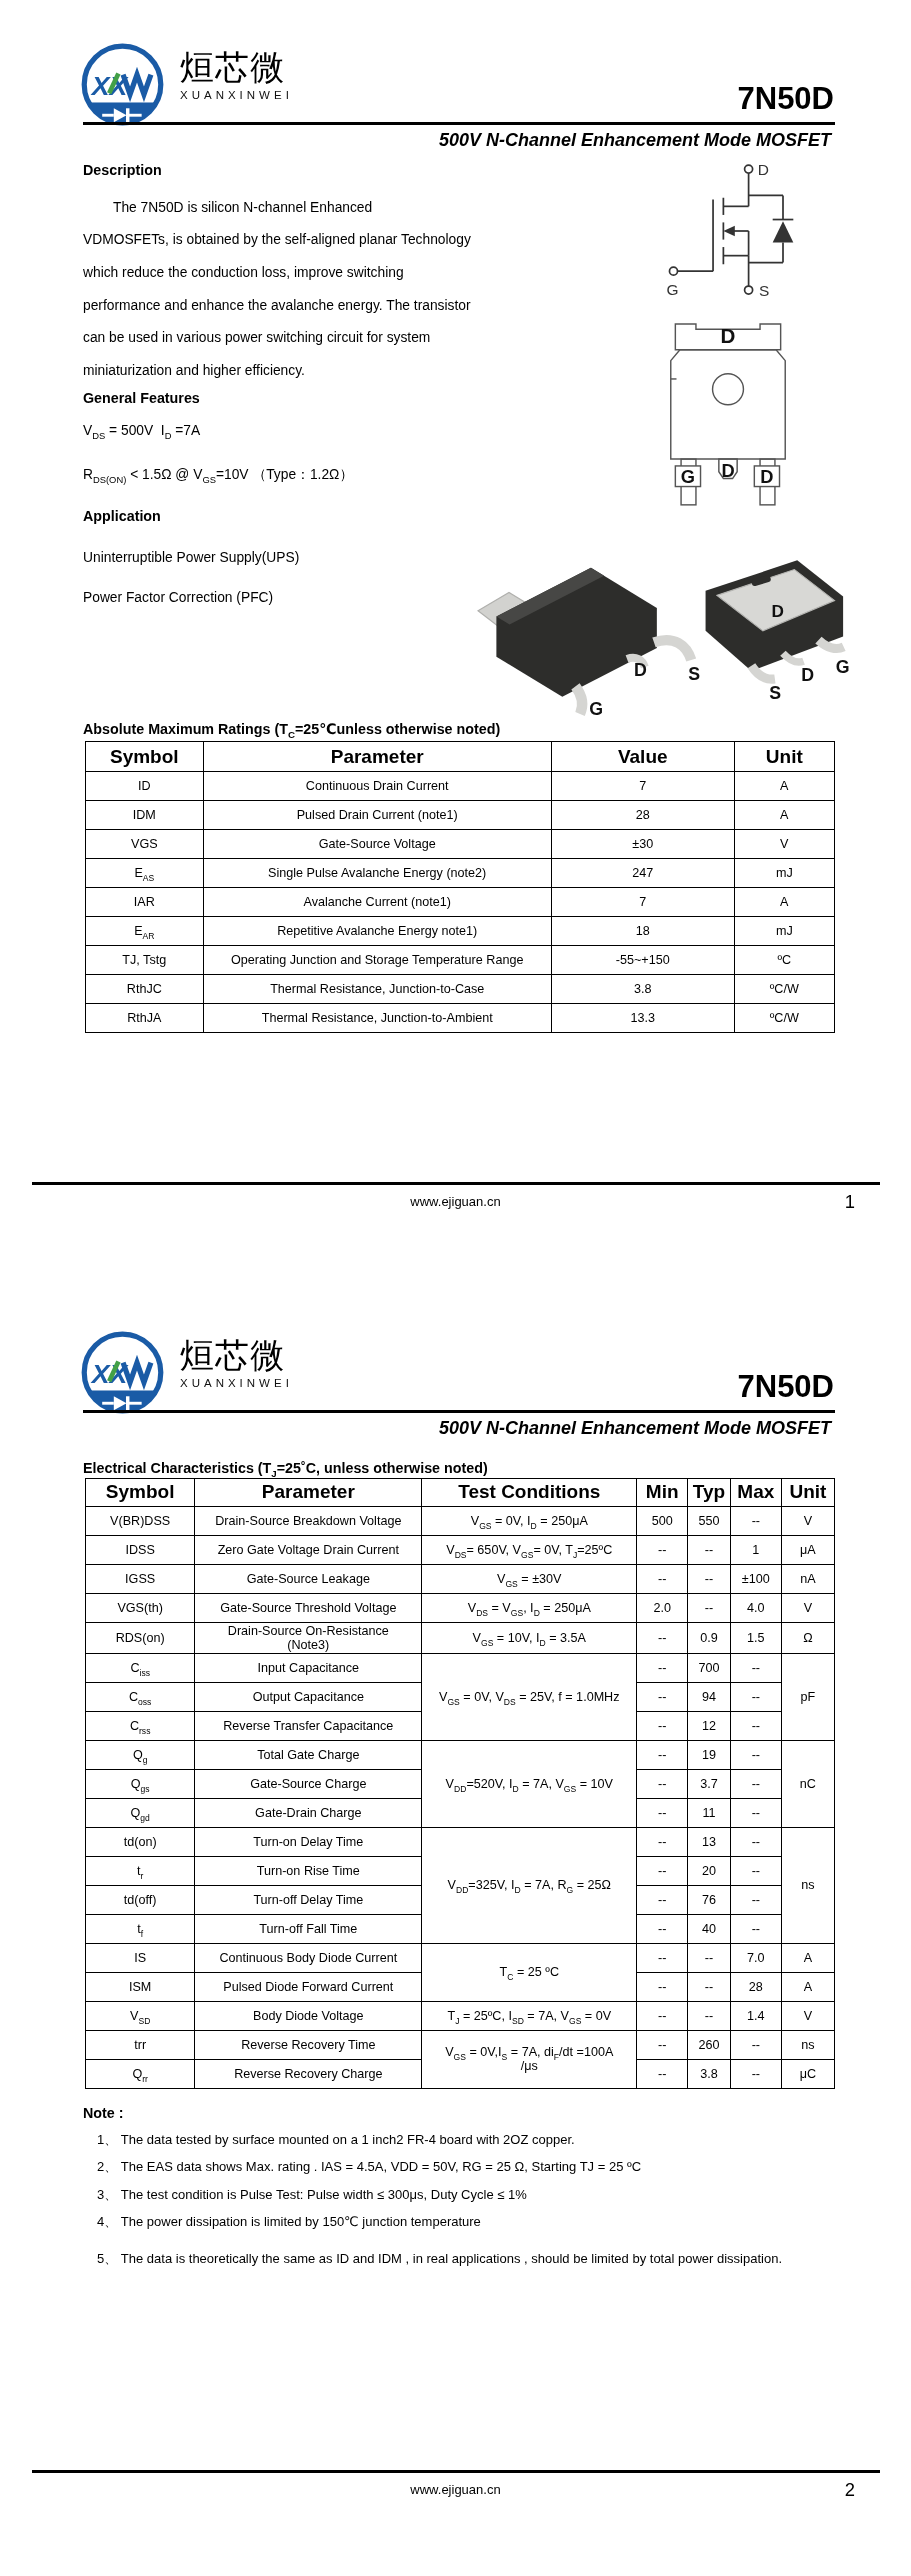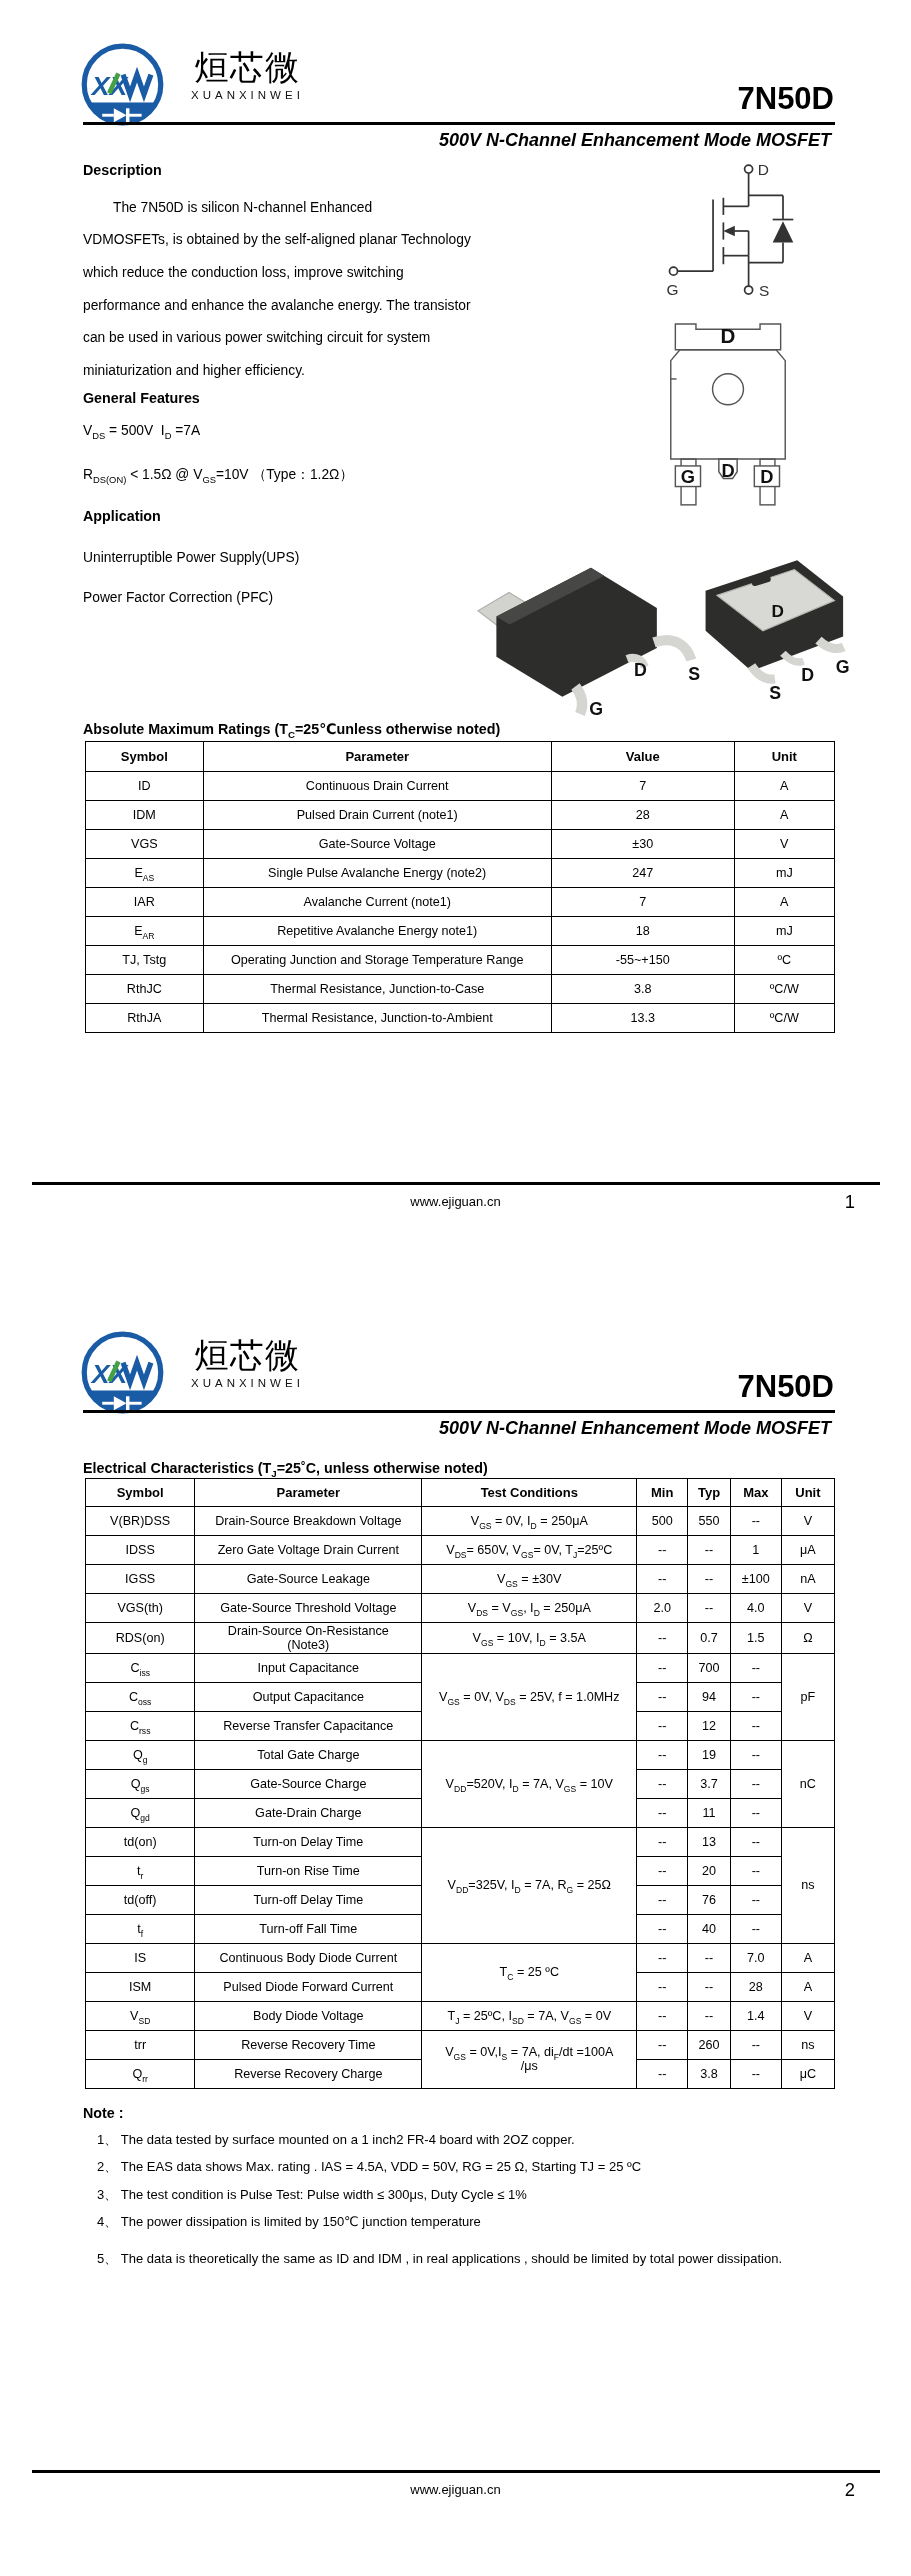--- a/index.html
+++ b/index.html
@@ -5,21 +5,21 @@
   html,body{margin:0;padding:0;}
   body{
     width:911px;height:2576px;position:relative;background:#e8e8e8;
     font-family:"Liberation Sans","DejaVu Sans",sans-serif;color:#000;
   }
   .page{position:absolute;left:0;width:911px;height:1288px;background:#ffffff;overflow:hidden;}
   #page1{top:0;}
   #page2{top:1288px;}
 
   
-  .hdr-logo{position:absolute;left:79px;top:41px;display:flex;gap:25px;text-align:center;}
+  .hdr-logo{position:absolute;left:79px;top:41px;display:flex;gap:14px;}
   .logo-txt{padding-top:9.2px;}
   .logo-cn{font-size:34px;font-weight:normal;line-height:1.05;letter-spacing:1.1px;}
   .logo-en{font-size:11.5px;letter-spacing:4px;margin-top:2.9px;color:#111;}
   .part-no{position:absolute;right:77px;top:83px;font-size:31px;font-weight:bold;line-height:1;}
   .hdr-rule{position:absolute;left:83px;width:752px;top:122px;height:2.9px;background:#000;}
   .subtitle{position:absolute;right:80px;top:130px;font-size:18px;font-weight:bold;font-style:italic;}
 
   
   .sec-h{position:absolute;left:83px;font-size:14.3px;font-weight:bold;white-space:pre;}
   .body-line{position:absolute;left:83px;font-size:13.8px;white-space:pre;}
@@ -27,21 +27,21 @@
   sub{font-size:68%;line-height:0;}
 
   
   .fig-symbol{position:absolute;left:654px;top:162px;}
   .fig-topview{position:absolute;left:659px;top:316px;}
   .fig-3d{position:absolute;left:462px;top:536px;}
 
   
   table{border-collapse:collapse;table-layout:fixed;font-size:12.6px;text-align:center;background:#fff;}
   th,td{border-left:1.1px solid #000;border-right:1.1px solid #000;border-top:1.7px solid #000;border-bottom:1.7px solid #000;padding:1.1px 3.4px;vertical-align:middle;}
-  th{font-size:13px;font-weight:bold;}
+  th{font-size:19px;font-weight:bold;}
   #absTable{position:absolute;left:85px;top:741px;width:750px;}
   #absTable thead tr{height:30px;}
   #absTable tbody tr{height:29px;}
   #elecTable{position:absolute;left:85px;top:190px;width:750px;}
   #elecTable thead tr{height:27.5px;}
   #elecTable tbody tr{height:29px;}
 
   
   .note-h{position:absolute;left:83px;top:817px;font-size:14.3px;font-weight:bold;}
   .note-line{position:absolute;left:97px;font-size:13px;white-space:pre;}
@@ -335,21 +335,21 @@
           <td>2.0</td>
           <td>--</td>
           <td>4.0</td>
           <td>V</td>
         </tr>
         <tr>
           <td>RDS(on)</td>
           <td>Drain-Source On-Resistance<br>(Note3)</td>
           <td>V<sub>GS</sub> = 10V, I<sub>D</sub> = 3.5A</td>
           <td>--</td>
-          <td>0.7</td>
+          <td>0.9</td>
           <td>1.5</td>
           <td>Ω</td>
         </tr>
         <tr>
           <td>C<sub>iss</sub></td>
           <td>Input Capacitance</td>
           <td rowspan="3">V<sub>GS</sub> = 0V, V<sub>DS</sub> = 25V, f = 1.0MHz</td>
           <td>--</td>
           <td>700</td>
           <td>--</td>

